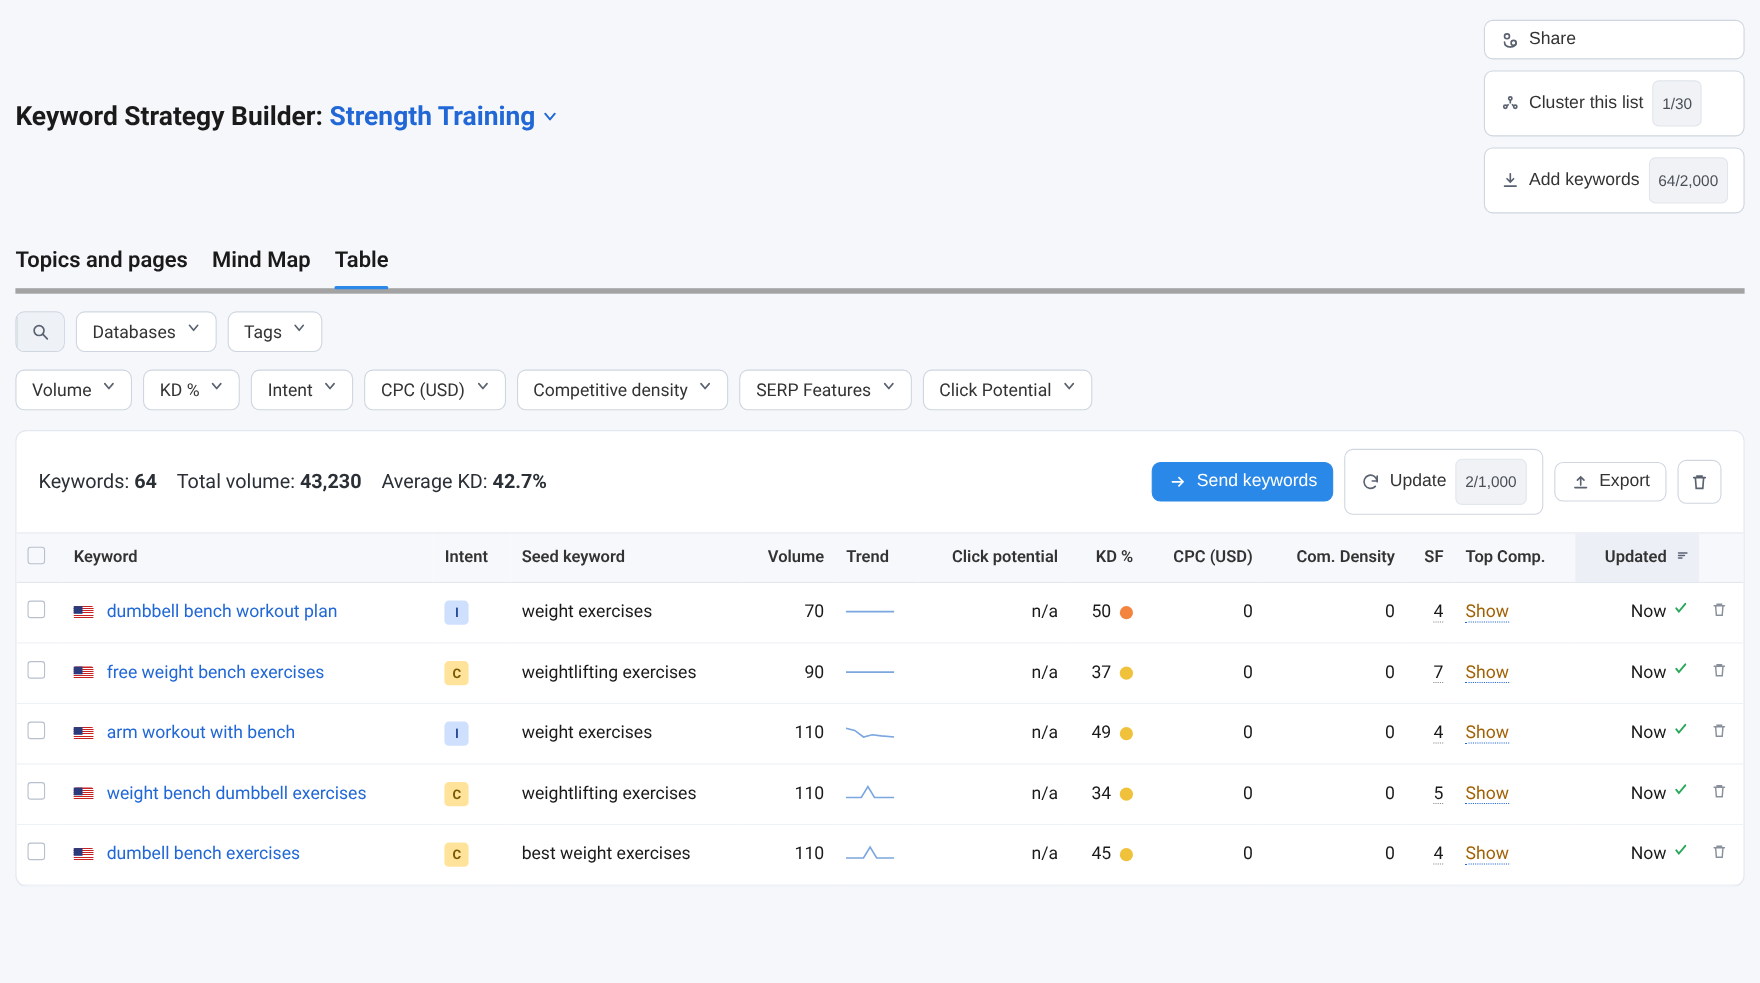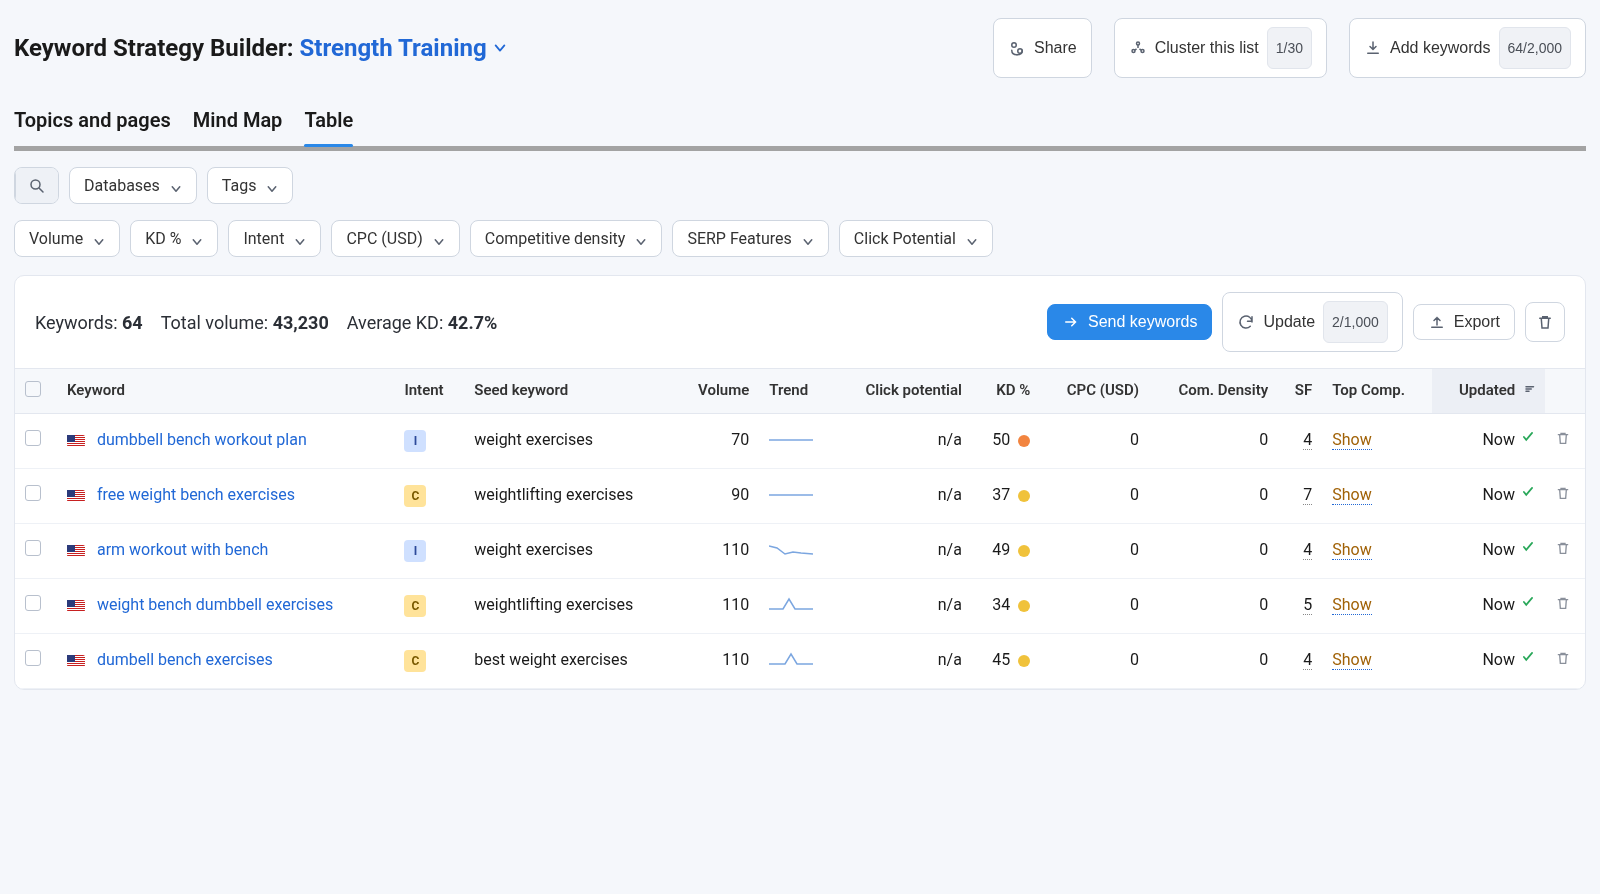--- a/index.html
+++ b/index.html
@@ -5,29 +5,29 @@
   * { box-sizing: border-box; }
   body { margin:0; font-family: -apple-system, BlinkMacSystemFont, "Segoe UI", Roboto, Helvetica, Arial, sans-serif; background:#f5f7fb; color:#1a1a1a; font-size:15px; }
   .page { padding: 18px 14px 0 14px; border-radius: 21px; }
   .hdr-row { display:flex; align-items:center; justify-content:space-between; gap:10px; }
   .title { font-size:24px; font-weight:700; display:flex; align-items:center; gap:6px; }
   .title .project { color:#2168d6; font-weight:700; display:inline-flex; align-items:center; gap:6px; }
   .chev { display:inline-block; }
   .btn { display:inline-flex; align-items:center; gap:8px; background:#fff; border:1px solid #cfd6e0; border-radius:8px; padding:8px 14px; font-size:16px; color:#333; cursor:pointer; }
   .btn .pill { background:#f0f2f6; border:1px solid #e1e5ec; border-radius:6px; padding:12px 8px; font-size:14px; color:#4a4f57; }
   .btn-primary { background:#2a88e8; color:#fff; border-color:#2a88e8; }
-  .top-actions { display:flex; gap:22px; }
+  .top-actions { display:flex; gap:10px;flex-direction:column; }
   .tabs { display:flex; gap:22px; margin-top:22px; border-bottom:5px solid #a3a3a3; }
   .tab { font-size:20px; font-weight:600; color:#1a1a1a; padding:8px 0 14px 0; cursor:pointer; position:relative; }
   .tab.active::after { content:""; position:absolute; left:0; right:0; bottom:-1px; height:3px; background:#2a88e8; border-radius:2px; }
   .filters { display:flex; flex-wrap:wrap; gap:10px; margin-top:16px; }
   .search-wrap { display:flex; border:1px solid #cfd6e0; border-radius:8px; overflow:hidden; background:#fff; }
   .search-wrap input { border:none; outline:none; padding:9px 12px; font-size:16px; width:240px; background:#fff; }
   .search-wrap .sbtn { background:#eef1f6; border:none; border-left:1px solid #cfd6e0; padding:0 12px; display:flex; align-items:center; cursor:pointer; }
-  .dd { display:inline-flex; align-items:flex-end; gap:10px; background:#fff; border:1px solid #cfd6e0; border-radius:8px; padding:8px 14px; font-size:16px; color:#333; cursor:pointer; }
+  .dd { display:inline-flex; align-items:flex-start; gap:10px; background:#fff; border:1px solid #cfd6e0; border-radius:8px; padding:8px 14px; font-size:16px; color:#333; cursor:pointer; }
   .card { background:#fff; border:1px solid #e3e7ef; border-radius:10px; margin-top:18px; overflow:hidden; }
   .card-hdr { display:flex; align-items:center; justify-content:space-between; padding:16px 20px; gap:10px; flex-wrap:wrap; }
   .stats { display:flex; gap:18px; font-size:18px; color:#2b2f36; }
   .stats b { font-weight:700;text-align:right; }
   .card-actions { display:flex; gap:10px; align-items:center; }
   .iconbtn { display:inline-flex; align-items:center; justify-content:center; background:#fff; border:1px solid #cfd6e0; border-radius:8px; width:40px; height:40px; cursor:pointer; }
   table { width:100%; border-collapse:collapse; }
   thead th { background:#f6f8fb; color:#333; font-weight:600; font-size:15px; text-align:left; padding:12px 10px; border-top:1px solid #e3e7ef; border-bottom:1px solid #e3e7ef; vertical-align:top; }
   thead th.right, tbody td.right { text-align:right; }
   thead th.sorted { background:#eceff5; }

